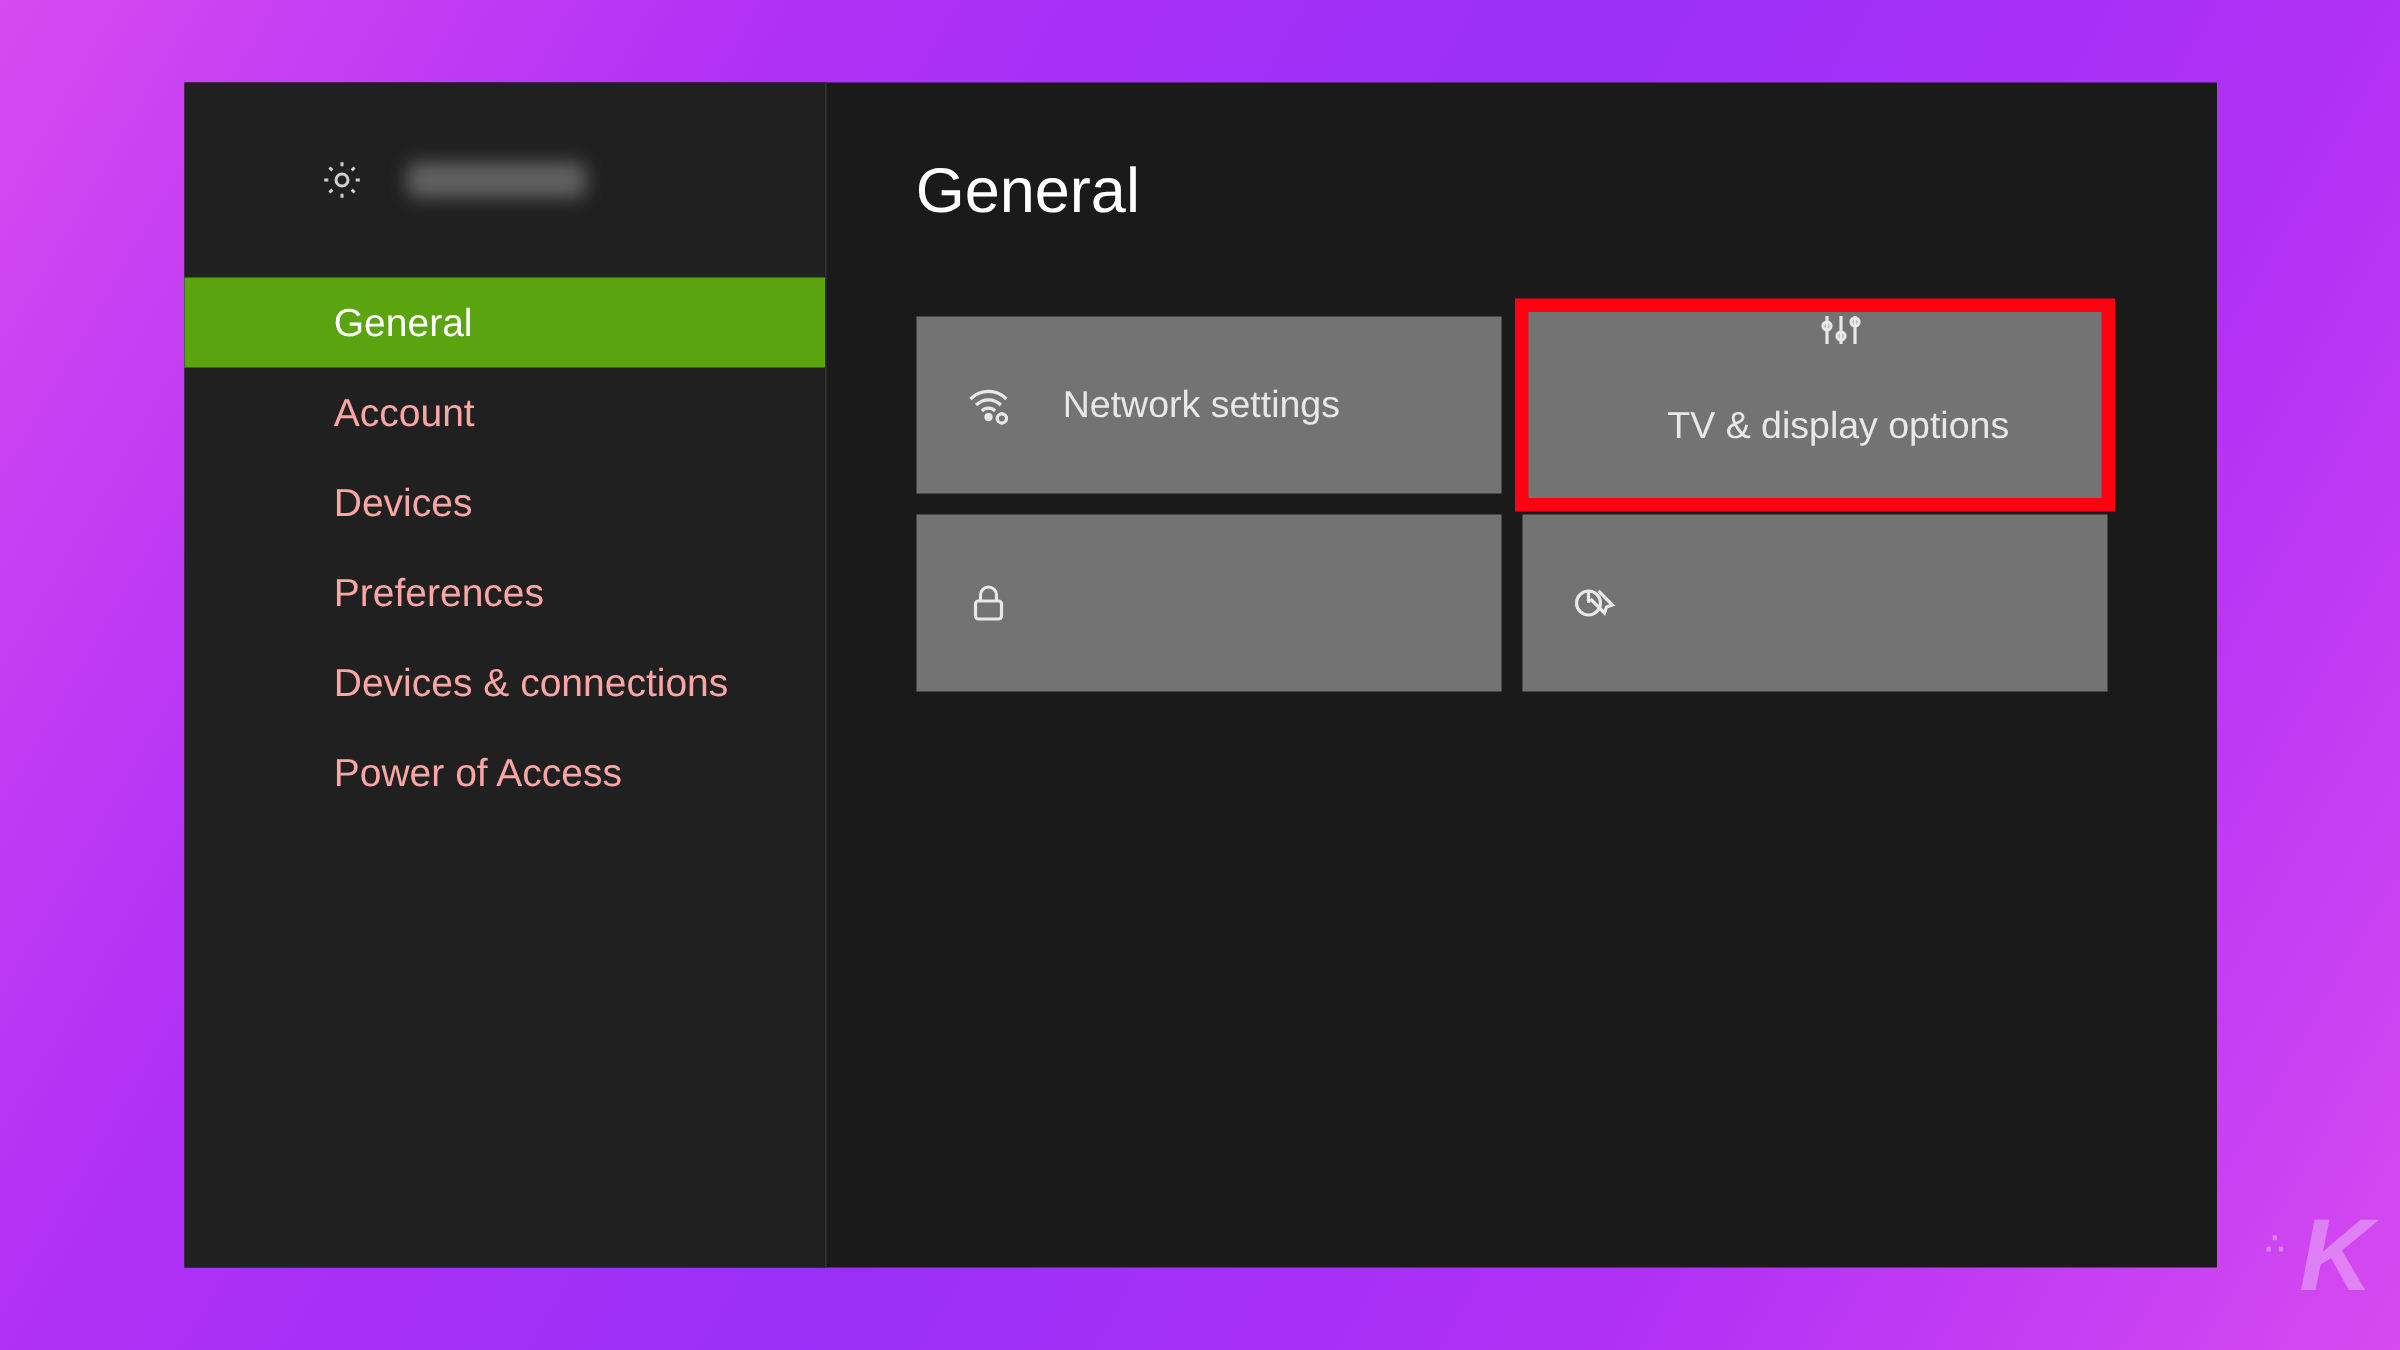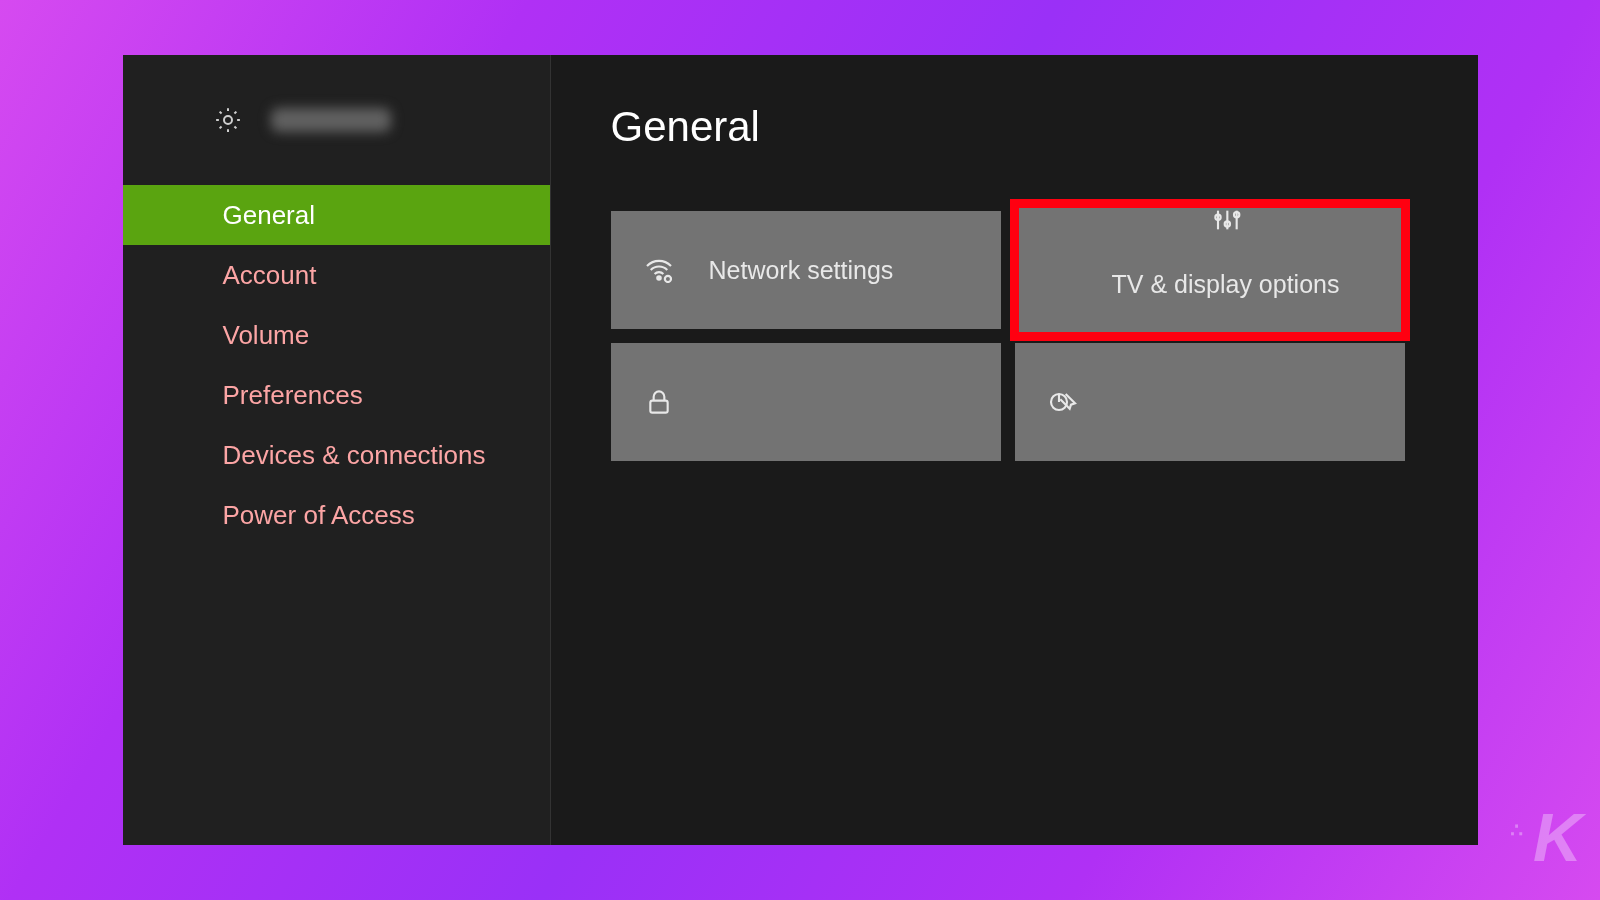--- a/index.html
+++ b/index.html
@@ -114,21 +114,21 @@
     </div>
 
     <ul class="nav-list">
       <li class="nav-item selected">
         <span>General</span>
       </li>
       <li class="nav-item">
         <span>Account</span>
       </li>
       <li class="nav-item">
-        <span>Volume</span>
+        <span>Devices</span>
       </li>
       <li class="nav-item">
         <span>Preferences</span>
       </li>
       <li class="nav-item">
         <span>Devices &amp; connections</span>
       </li>
       <li class="nav-item">
         <span>Power of Access</span>
       </li>

